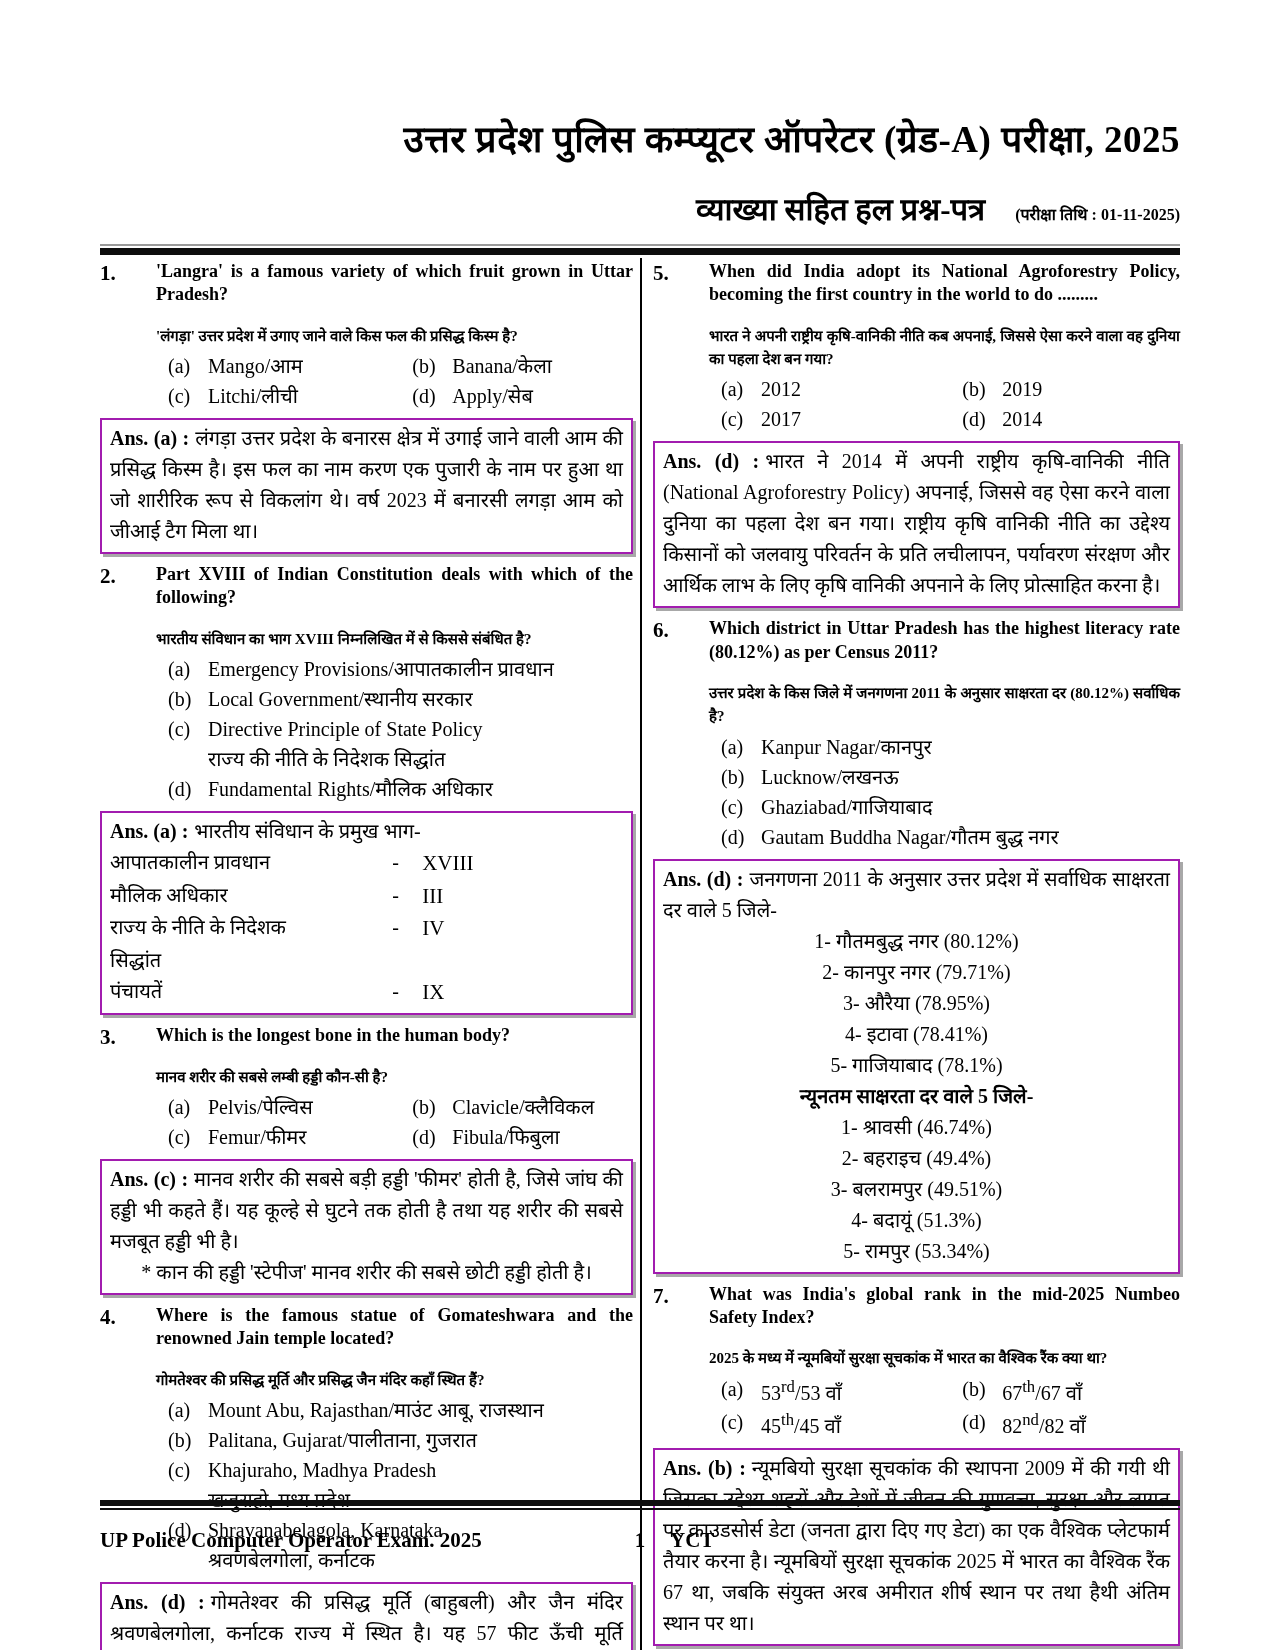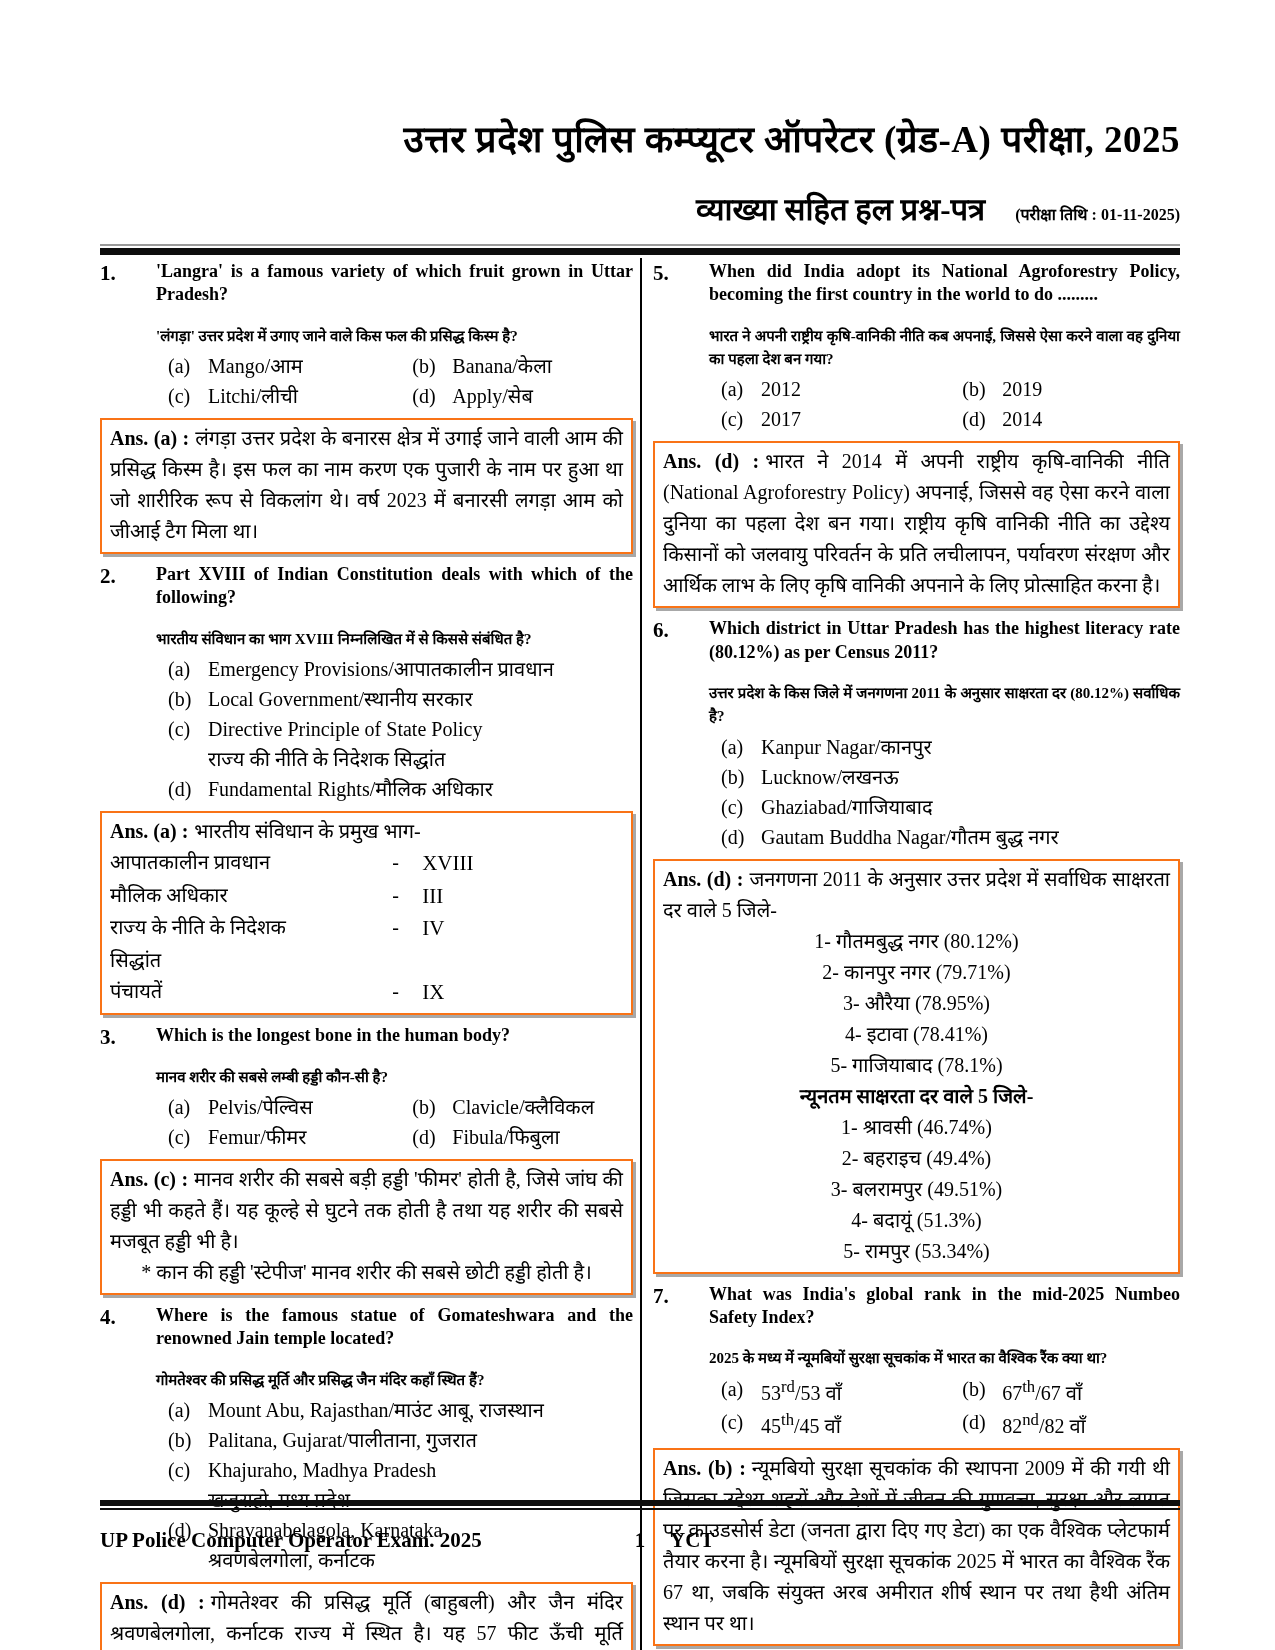--- a/index.html
+++ b/index.html
@@ -26,21 +26,21 @@
   .qbody{flex:1;}
   .q-en{font-weight:bold;font-size:18px;line-height:1.3;text-align:justify;}
   .q-hi{font-weight:bold;font-size:15px;line-height:1.55;text-align:justify;margin-top:18px;}
   .opts{margin-top:3px;}
   .opt-row{display:grid;grid-template-columns:1.05fr 1fr;}
   .opt{display:flex;padding-left:12px;font-size:20px;line-height:1.5;}
   .opt .lab{width:40px;flex-shrink:0;}
   .opt .t2{display:block;}
   
   .ans{
-    border:2px solid #f97316;box-shadow:3px 3px 0 #a8a8a8;
+    border:2px solid #a21caf;box-shadow:3px 3px 0 #a8a8a8;
     padding:3px 8px 5px 8px;margin:7px 0 9px 0;
     font-size:20px;line-height:1.55;text-align:justify;
   }
   .ans .lab{font-weight:bold;margin-right:6px;}
   .ans .bold{font-weight:bold;}
   .a2-row{display:flex;text-align:left;}
   .a2-left{width:55%;}
   .a2-dash{width:30px;}
   .a2-val{font-size:21px;}
   .list-line{display:block;text-align:center;}

